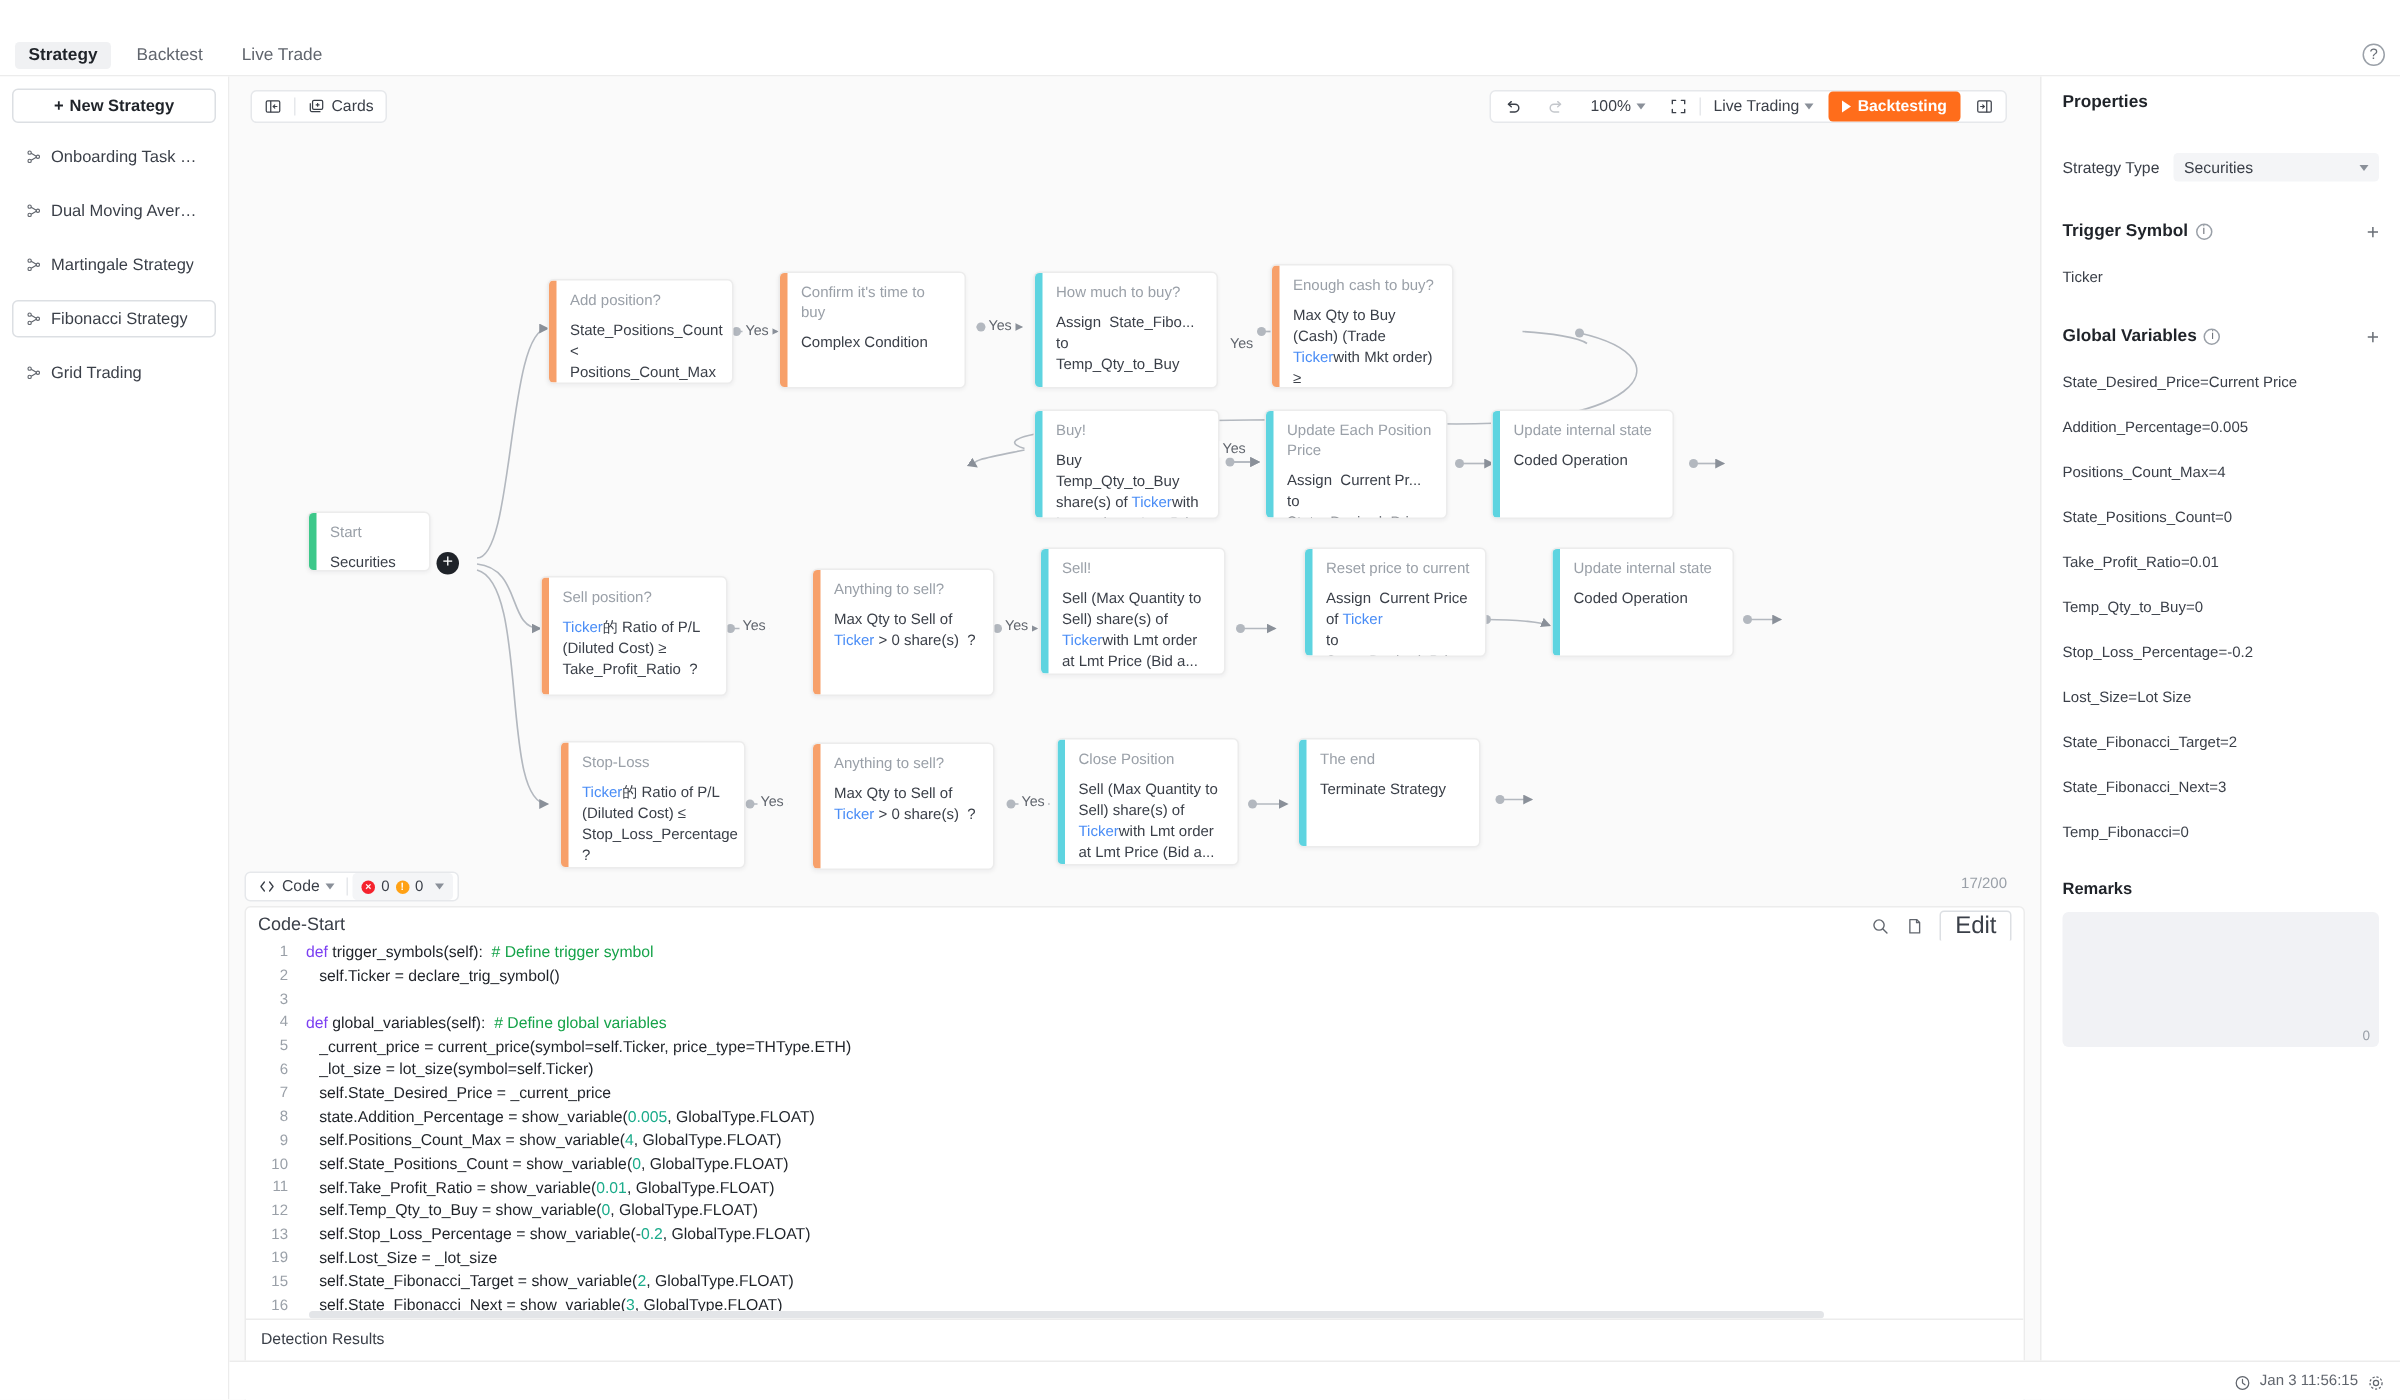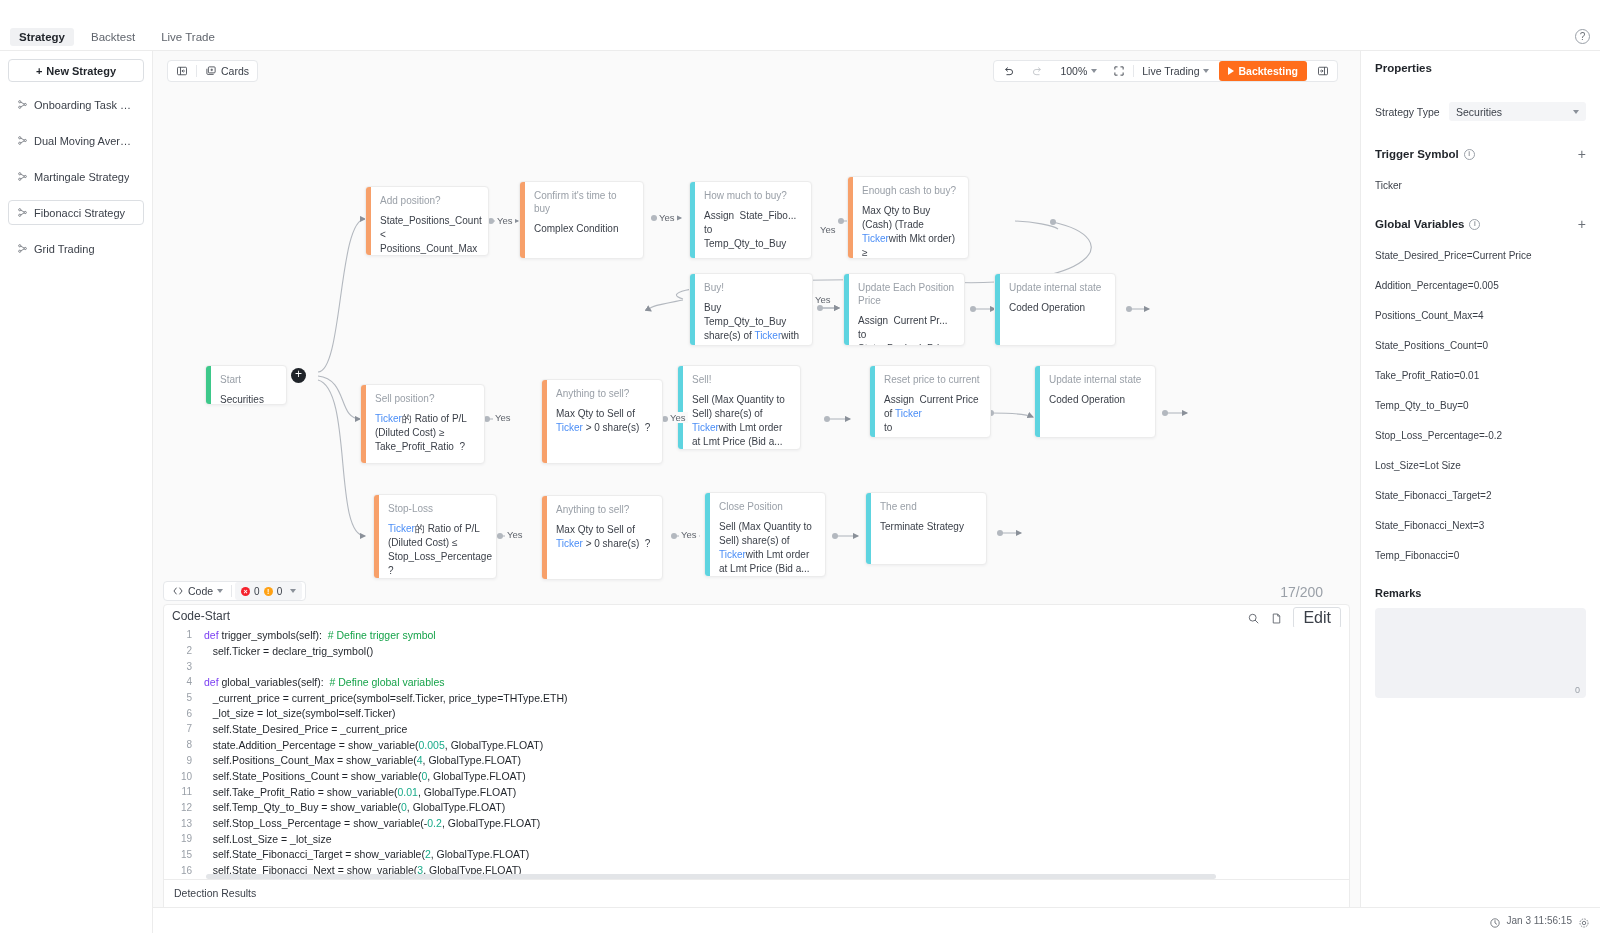--- a/index.html
+++ b/index.html
@@ -114,21 +114,21 @@
   .codebar { position: absolute; left: 0; top: 528px; width: 1207px; height: 25px; }
   .code-group { position: absolute; left: 10px; top: 2px; display: flex; align-items: center; height: 20px;
     background: #fff; border: 1px solid #e6e8eb; border-radius: 4px; }
   .badge-group { display: flex; align-items: center; gap: 4px; padding: 0 6px; height: 18px;
     background: #f4f5f7; border-radius: 3px; margin: 0 3px; }
   .dot { width: 9px; height: 9px; border-radius: 50%; display: flex; align-items: center;
     justify-content: center; color: #fff; font-size: 7px; font-weight: bold; }
   .dot.err { background: #f5222d; }
   .dot.warn { background: #ffa114; }
   .badge-count { font-size: 10px; color: #3a3f48; }
-  .char-count { position: absolute; right: 37px; top: 5px; font-size: 14px; color: #9aa0a8; }
+  .char-count { position: absolute; right: 22px; top: 5px; font-size: 10px; color: #9aa0a8; }
 
   .codepanel {
     position: absolute; left: 10px; top: 553px; width: 1187px; height: 344px;
     background: #fff; border: 1px solid #ececec; border-radius: 4px; overflow: hidden;
   }
   .code-head { height: 22px; display: flex; align-items: center; position: relative; padding: 0 8px; }
   .code-head-title { font-size: 12px; color: #3a3f48; }
   .code-head-right { position: absolute; right: 8px; top: 2px; display: flex; align-items: center; gap: 9px; }
   .mini-ico { width: 14px; height: 14px; color: #60656d; cursor: pointer; }
   .edit-btn { font-size: 16px; color: #3a3f48; border: 1px solid #dcdfe3; border-radius: 3px;
@@ -420,21 +420,21 @@
           <circle cx="347" cy="447" r="3"></circle>
           <circle cx="521" cy="447" r="3"></circle>
           <circle cx="682" cy="447" r="3"></circle>
           <circle cx="847" cy="444" r="3"></circle>
           <circle cx="130" cy="287" r="3"></circle>
         </g>
       </svg>
 
       <div class="plus-hub" style="left:138px; top:279px;">+</div>
 
-      <div class="node" style="left:52px; top:276px; width:82px; height:40px;">
+      <div class="node" style="left:52px; top:252px; width:82px; height:40px;">
         <div class="bar" style="background:#3dc88a;"></div>
         <div class="body">
           <div class="ttl">Start</div>
           <div class="txt">Securities Strategy</div>
         </div>
       </div>
 
       <div class="node" style="left:212px; top:97px; width:124px; height:70px;">
         <div class="bar" style="background:#f7a06a;"></div>
         <div class="body">
@@ -493,21 +493,21 @@
           <div class="txt"><span class="tk">Ticker</span>的 Ratio of P/L (Diluted Cost) ≥ Take_Profit_Ratio&nbsp; ?</div>
         </div>
       </div>
       <div class="node" style="left:388px; top:290px; width:122px; height:85px;">
         <div class="bar" style="background:#f7a06a;"></div>
         <div class="body">
           <div class="ttl">Anything to sell?</div>
           <div class="txt">Max Qty to Sell of <span class="tk">Ticker</span> &gt; 0 share(s)&nbsp; ?</div>
         </div>
       </div>
-      <div class="node" style="left:524px; top:276px; width:124px; height:85px;">
+      <div class="node" style="left:540px; top:276px; width:124px; height:85px;">
         <div class="bar" style="background:#5ed4e0;"></div>
         <div class="body">
           <div class="ttl">Sell!</div>
           <div class="txt">Sell (Max Quantity to Sell) share(s) of <span class="tk">Ticker</span>with Lmt order at Lmt Price (Bid a...</div>
         </div>
       </div>
       <div class="node" style="left:716px; top:276px; width:122px; height:73px;">
         <div class="bar" style="background:#5ed4e0;"></div>
         <div class="body">
           <div class="ttl">Reset price to current</div>

